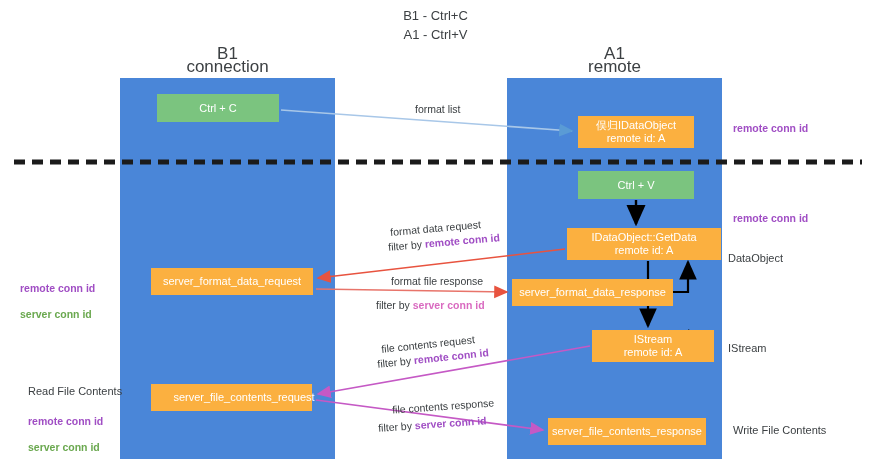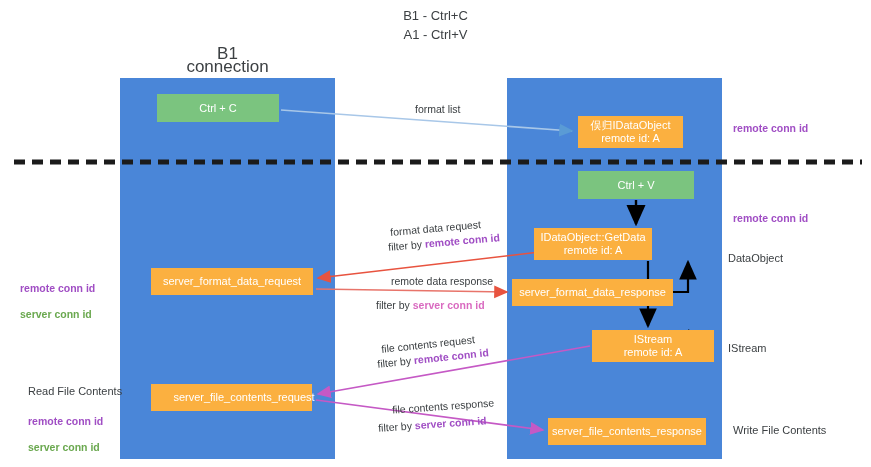--- a/index.html
+++ b/index.html
@@ -33,23 +33,23 @@
 
   
   .node{
     position:absolute;box-sizing:border-box;
     display:flex;align-items:center;justify-content:center;
     text-align:center;color:#ffffff;font-size:11px;line-height:13px;
     white-space:pre-line;
   }
 
   #n-ctrlc{left:157px;top:94px;width:122px;height:28px;background:#7bc47f;}
-  #n-dataobject{left:578px;top:116px;width:105px;height:32px;background:#fbb040;}
+  #n-dataobject{left:578px;top:116px;width:116px;height:32px;background:#fbb040;}
   #n-ctrlv{left:578px;top:171px;width:116px;height:28px;background:#7bc47f;}
-  #n-getdata{left:534px;top:228px;width:118px;height:32px;background:#fbb040;}
+  #n-getdata{left:567px;top:228px;width:154px;height:32px;background:#fbb040;}
   #n-sfdreq{left:151px;top:268px;width:162px;height:27px;background:#fbb040;}
   #n-sfdresp{left:512px;top:279px;width:161px;height:27px;background:#fbb040;}
   #n-istream{left:592px;top:330px;width:122px;height:32px;background:#fbb040;}
   #n-sfcreq{left:151px;top:384px;width:161px;height:27px;background:#fbb040;padding-left:25px;}
   #n-sfcresp{left:548px;top:418px;width:158px;height:27px;background:#fbb040;}
 
   
   .side-note{
     position:absolute;font-size:10.5px;line-height:13px;font-weight:bold;
     white-space:pre-line;
@@ -129,20 +129,22 @@
     <line x1="316" y1="400" x2="543" y2="430" stroke="#c559c5" stroke-width="1.6" marker-end="url(#ar-mag)"></line>
 
     <line x1="688" y1="330" x2="712" y2="346" stroke="#000000" stroke-width="2" marker-end="url(#ar-blk)"></line>
   </svg>
 
   <div id="diagram-title">B1 - Ctrl+C
 A1 - Ctrl+V</div>
 
   <div id="hdr-b1" class="lane-header">B1
 connection</div>
+  <div id="hdr-a1" class="lane-header">A1
+remote</div>
 
   <div id="n-ctrlc" class="node">Ctrl + C</div>
   <div id="n-dataobject" class="node">俣归IDataObject
 remote id: A</div>
   <div id="n-ctrlv" class="node">Ctrl + V</div>
   <div id="n-getdata" class="node">IDataObject::GetData
 remote id: A</div>
   <div id="n-sfdresp" class="node">server_format_data_response</div>
   <div id="n-sfdreq" class="node">server_format_data_request</div>
   <div id="n-istream" class="node">IStream
@@ -168,21 +170,21 @@
     <span class="green-txt">server conn id</span>
   </div>
 
   <div id="lbl-formatlist" class="edge-label">format list</div>
 
   <div id="lbl-fdreq" class="edge-label">format data request</div>
   <div id="lbl-fdreq2" class="edge-label">
     <span>filter by </span><b class="purple">remote conn id</b>
   </div>
 
-  <div id="lbl-fdresp" class="edge-label">remote data response</div>
+  <div id="lbl-fdresp" class="edge-label">format file response</div>
   <div id="lbl-fdresp2" class="edge-label">
     <span>filter by </span><b style="color:#d96ac0">server conn id</b>
   </div>
 
   <div id="lbl-fcreq" class="edge-label">file contents request</div>
   <div id="lbl-fcreq2" class="edge-label">
     <span>filter by </span><b class="purple">remote conn id</b>
   </div>
 
   <div id="lbl-fcresp" class="edge-label">file contents response</div>

